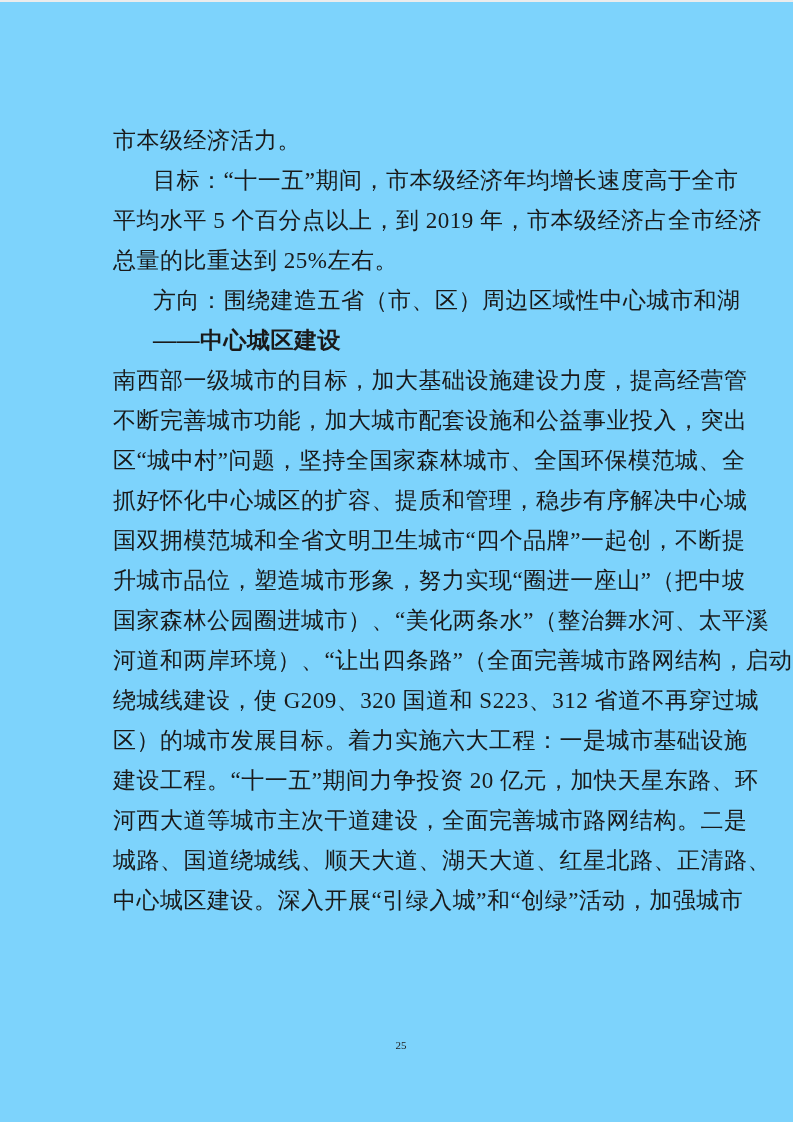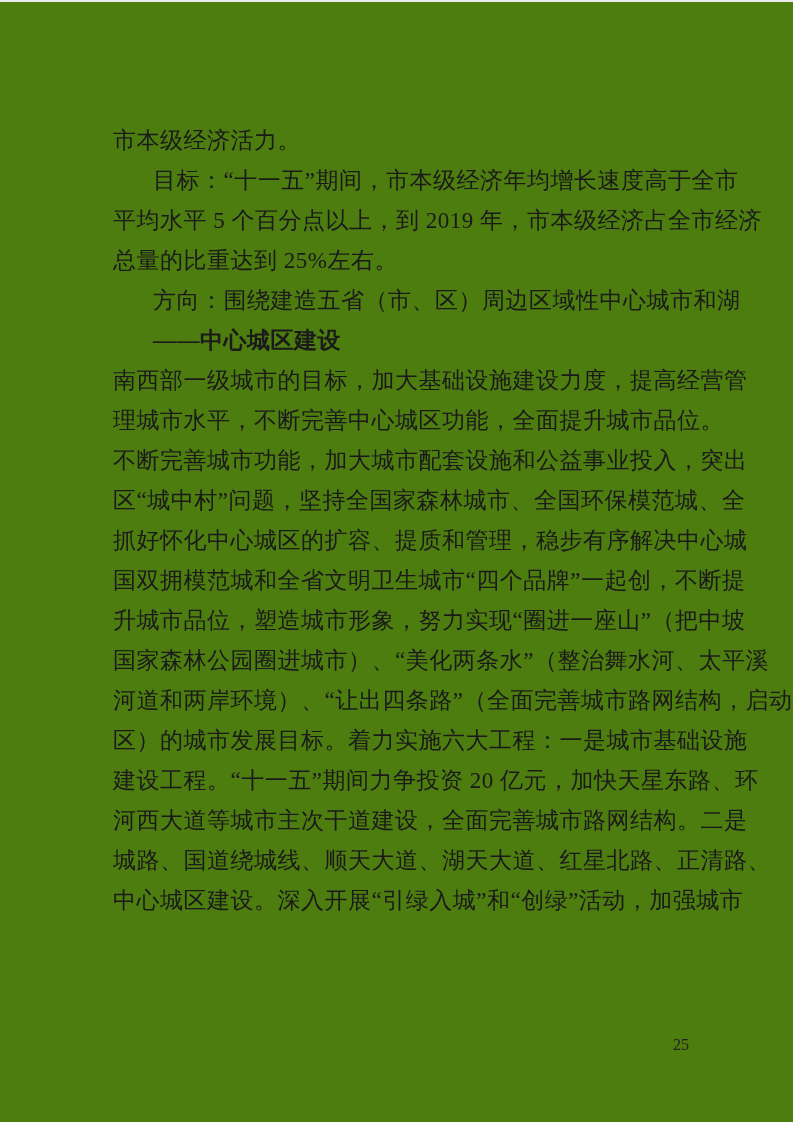--- a/index.html
+++ b/index.html
@@ -11,21 +11,21 @@
     height: 1122px;
     position: relative;
     overflow: hidden;
     background: #ffffff;
     font-family: "Liberation Serif", "DejaVu Serif", serif;
     color: #1a1a1a;
   }
   .page {
     position: absolute;
     inset: 0;
-    background: #4d7c0f;
+    background: #7dd3fc;
   }
   .scan-edge-top {
     position: absolute;
     top: 0; left: 0;
     width: 100%; height: 2px;
     background: #ececec;
   }
   .content {
     position: absolute;
     left: 113px;
@@ -49,49 +49,49 @@
     font-weight: 700;
   }
   .line.indent {
     padding-left: 40px;
   }
   .page-number {
     position: absolute;
     top: 1036px;
     left: 113px;
     width: 576px;
-    text-align: right;
-    font-size: 16px;
+    text-align: center;
+    font-size: 11px;
     line-height: 18px;
     color: #222222;
   }
 </style>
 </head>
 <body style="background: rgb(255, 255, 255); color: rgb(26, 26, 26);">
 
 <div class="page">
   <div class="scan-edge-top"></div>
 
   <div class="content">
 
   <div class="line end">市本级经济活力。</div>
       <div class="line indent">目标：“十一五”期间，市本级经济年均增长速度高于全市</div>
       <div class="line">平均水平 5 个百分点以上，到 2019 年，市本级经济占全市经济</div>
       <div class="line end">总量的比重达到 25%左右。</div>
       <div class="line indent">方向：围绕建造五省（市、区）周边区域性中心城市和湖</div>
       <div class="line indent end bold">——中心城区建设</div>
       <div class="line">南西部一级城市的目标，加大基础设施建设力度，提高经营管</div>
-      <div class="line end">理城市水平，不断完善中心城区功能，全面提升城市品位。</div>
       <div class="line">不断完善城市功能，加大城市配套设施和公益事业投入，突出</div>
       <div class="line">区“城中村”问题，坚持全国家森林城市、全国环保模范城、全</div>
       <div class="line">抓好怀化中心城区的扩容、提质和管理，稳步有序解决中心城</div>
       <div class="line">国双拥模范城和全省文明卫生城市“四个品牌”一起创，不断提</div>
       <div class="line">升城市品位，塑造城市形象，努力实现“圈进一座山”（把中坡</div>
       <div class="line">国家森林公园圈进城市）、“美化两条水”（整治舞水河、太平溪</div>
       <div class="line">河道和两岸环境）、“让出四条路”（全面完善城市路网结构，启动</div>
+      <div class="line">绕城线建设，使 G209、320 国道和 S223、312 省道不再穿过城</div>
       <div class="line">区）的城市发展目标。着力实施六大工程：一是城市基础设施</div>
       <div class="line">建设工程。“十一五”期间力争投资 20 亿元，加快天星东路、环</div>
       <div class="line">河西大道等城市主次干道建设，全面完善城市路网结构。二是</div>
       <div class="line">城路、国道绕城线、顺天大道、湖天大道、红星北路、正清路、</div>
       <div class="line">中心城区建设。深入开展“引绿入城”和“创绿”活动，加强城市</div>
     </div>
 
   <div class="page-number">25</div>
 </div>
 

